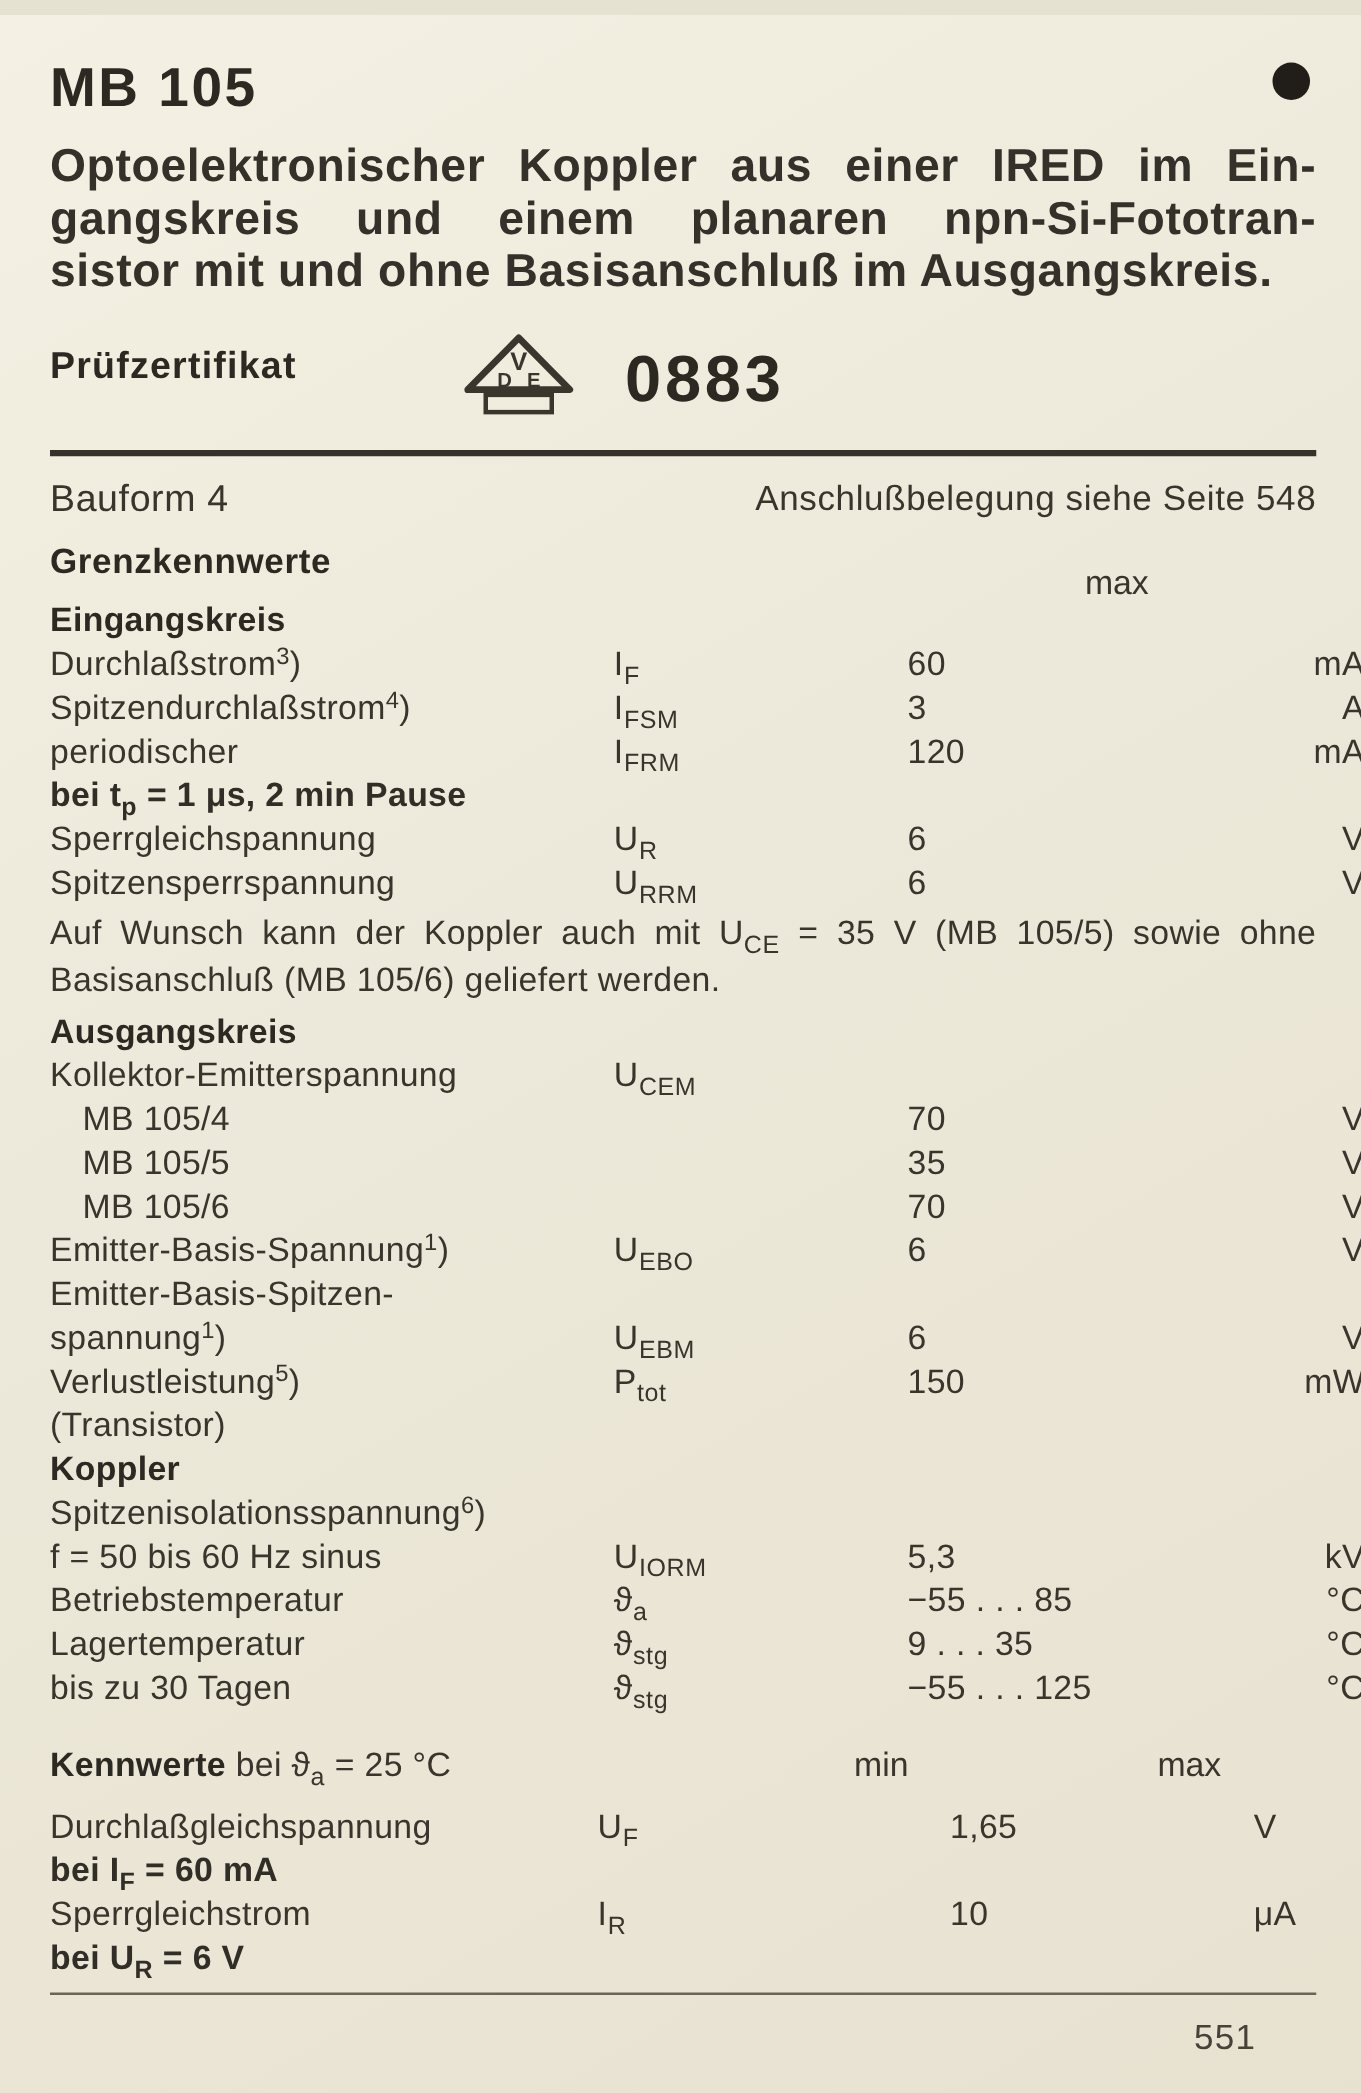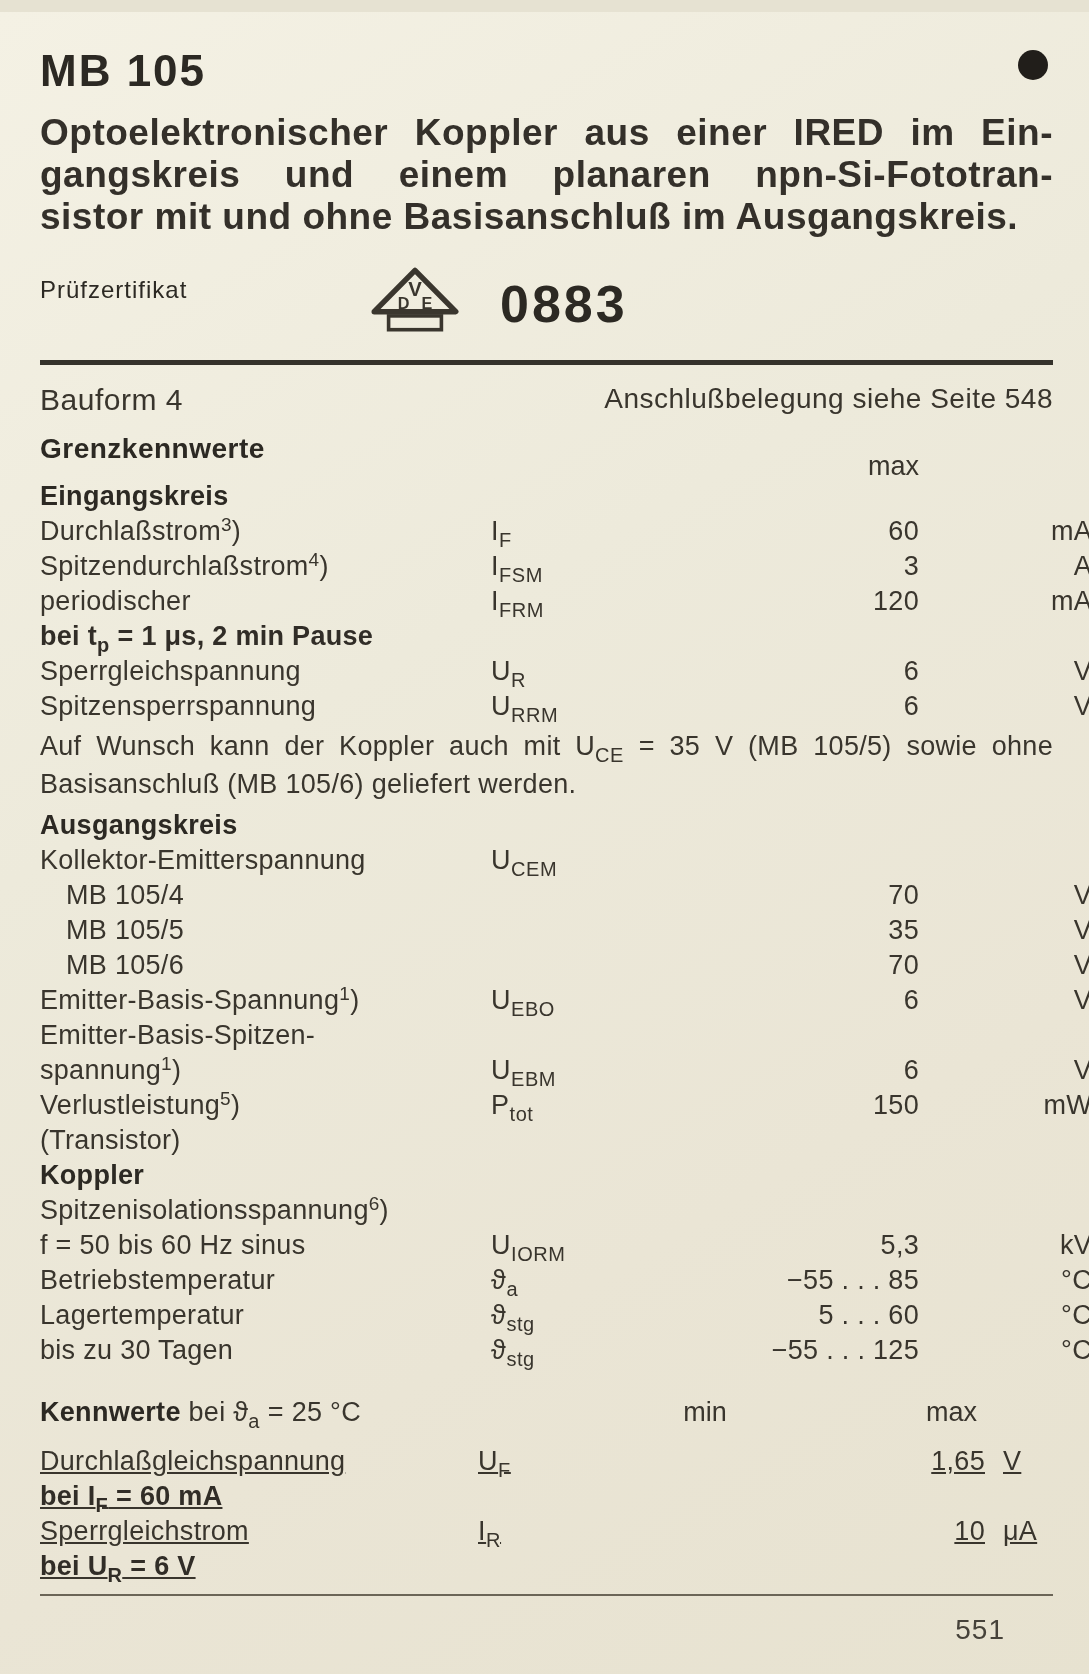--- a/index.html
+++ b/index.html
@@ -15,51 +15,51 @@
     background:linear-gradient(150deg,#f4f1e4 0%,#edeadb 38%,#eae5d5 70%,#e7e2d0 100%);
     margin-top:12px;
   }
   .content{padding:34px 36px 0 40px;}
   .corner-dot{position:absolute;left:1018px;top:38px;width:30px;height:30px;border-radius:50%;background:#211e1a;}
   h1.title{margin:0;font-size:44px;font-weight:bold;letter-spacing:2px;color:#2c2923;}
   .desc{margin-top:16px;font-size:37px;line-height:42px;letter-spacing:.5px;color:#34302a;width:1013px;}
   .desc .dline{text-align:justify;text-align-last:justify;font-weight:bold;-moz-text-align-last:justify;}
   .desc .dline.last{text-align-last:auto;-moz-text-align-last:auto;}
   .cert-row{display:flex;align-items:flex-start;margin-top:28px;height:70px;}
-  .cert-label{font-size:24px;font-weight:normal;letter-spacing:1px;color:#2c2923;width:330px;padding-top:10px;}
+  .cert-label{font-size:30px;font-weight:bold;letter-spacing:1px;color:#2c2923;width:330px;padding-top:10px;}
   .vde-logo{flex:0 0 auto;}
   .cert-number{margin-left:40px;font-size:52px;font-weight:bold;letter-spacing:3px;color:#2c2923;padding-top:8px;}
   .rule-thick{height:5px;background:#35322b;margin-top:24px;}
   .bauform-row{display:flex;justify-content:space-between;margin-top:18px;font-size:30px;letter-spacing:.5px;text-align:center;}
   .bauform-row .pin-note{font-size:28px;}
 
   
   .lgrid{display:grid;grid-template-columns:438px 222px 193px 160px;gap:13px;}
   .limits-head{margin-top:14px;}
   .limits-head .ttl{grid-column:1 / span 2;font-weight:bold;font-size:28px;letter-spacing:.5px;color:#2c2923;line-height:36px;}
   .limits-head .maxh{grid-column:3;text-align:right;font-size:27px;padding-top:22px;line-height:26px;}
   .trow{font-size:27px;line-height:35px;letter-spacing:.3px;}
   .trow .c-label{white-space:nowrap;}
   .trow.subhead .c-label{font-weight:bold;color:#2c2923;}
   .trow.note.b .c-label{font-weight:bold;color:#312d27;}
   .trow.indent .c-label{padding-left:26px;}
   .c-sym{letter-spacing:.6px;}
-  .c-val{text-align:right;white-space:nowrap;}
+  .c-val{white-space:nowrap;}
   .c-unit{text-align:right;}
   .para-row{font-size:27px;line-height:38px;letter-spacing:.3px;padding:3px 0 5px 0;}
   .para-row .para{grid-column:1 / -1;text-align:justify;width:1013px;}
 
   
   .kgrid{display:grid;grid-template-columns:438px 172px 110px 225px 68px;}
   .ken-head{margin-top:26px;font-size:27px;line-height:36px;}
   .ken-head .ttl{grid-column:1 / span 2;letter-spacing:.3px;}
   .ken-head .ttl b{font-weight:bold;color:#2c2923;}
   .ken-head .minh{grid-column:3;text-align:center;}
   .ken-head .maxh{grid-column:4;text-align:right;padding-right:8px;}
-  .ken-rows{margin-top:14px;text-decoration:underline;}
+  .ken-rows{margin-top:14px;}
   .krow{font-size:27px;line-height:35px;letter-spacing:.3px;}
   .krow .c-unit{text-align:left;padding-left:18px;}
   .krow.note.b .c-label{font-weight:bold;color:#312d27;}
 
   sub{font-size:20px;line-height:0;vertical-align:-7px;letter-spacing:.5px;}
   sup{font-size:19px;line-height:0;vertical-align:9px;}
 
   .rule-thin{height:2px;background:#6b6557;margin-top:10px;}
   .page-number{margin-top:18px;text-align:right;padding-right:48px;font-size:28px;color:#46423a;letter-spacing:1px;}
 </style>
@@ -228,21 +228,21 @@
         </div>
         <div class="lgrid trow data">
           <div class="c-label">Betriebstemperatur</div>
           <div class="c-sym">ϑ<sub>a</sub></div>
           <div class="c-val">−55 . . . 85</div>
           <div class="c-unit">°C</div>
         </div>
         <div class="lgrid trow data">
           <div class="c-label">Lagertemperatur</div>
           <div class="c-sym">ϑ<sub>stg</sub></div>
-          <div class="c-val">5 . . . 60</div>
+          <div class="c-val">9 . . . 35</div>
           <div class="c-unit">°C</div>
         </div>
         <div class="lgrid trow data">
           <div class="c-label">bis zu 30 Tagen</div>
           <div class="c-sym">ϑ<sub>stg</sub></div>
           <div class="c-val">−55 . . . 125</div>
           <div class="c-unit">°C</div>
         </div>
       </div>
 

